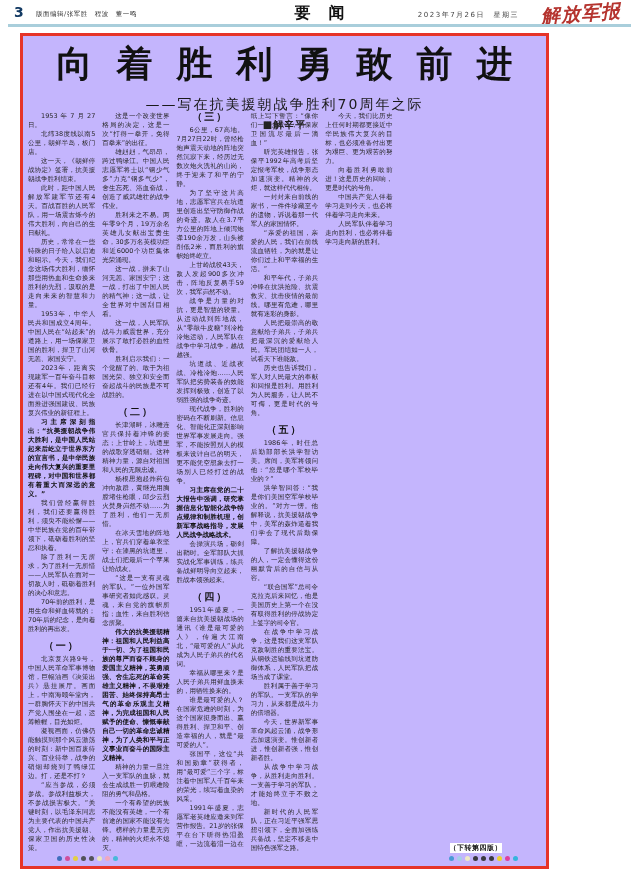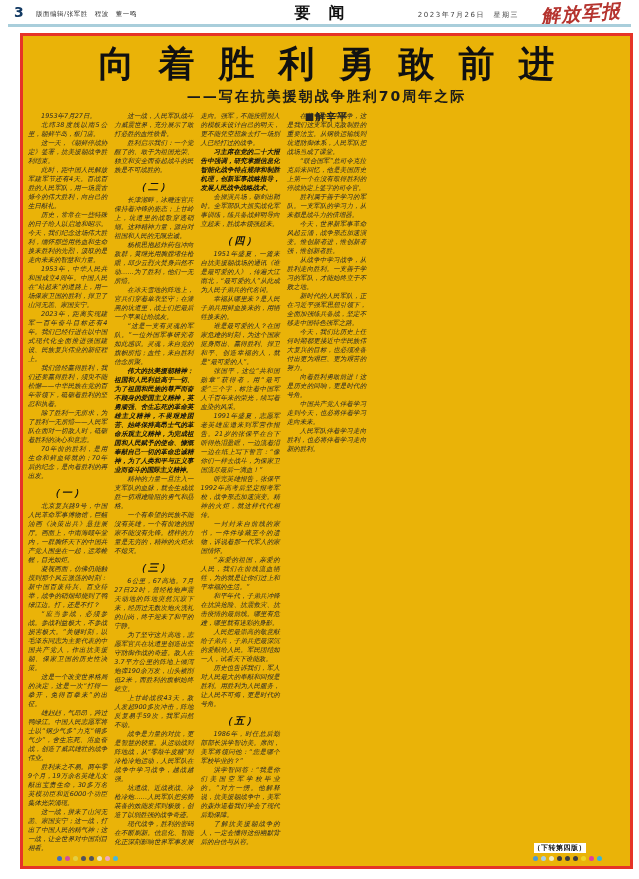--- a/index.html
+++ b/index.html
@@ -11,29 +11,29 @@
   }
   
   .masthead-bar{position:absolute;left:0;top:0;width:639px;height:24px;}
   .page-num{position:absolute;left:14px;top:4px;font-size:14px;font-weight:bold;color:#133a63;}
   .editors{position:absolute;left:36px;top:10px;font-size:6.5px;color:#333;letter-spacing:.5px;}
   .section-title{position:absolute;left:0;right:0;top:3px;text-align:center;font-size:16px;font-weight:900;color:#111;letter-spacing:18px;text-indent:18px;}
   .date-line{position:absolute;right:120px;top:10px;font-size:7px;color:#444;letter-spacing:1.5px;}
   .paper-name{position:absolute;right:18px;top:1px;font-size:19px;font-weight:900;color:#b5342f;font-style:italic;transform:rotate(-4deg);letter-spacing:1px;}
   .teal-rule{position:absolute;left:8px;top:24px;width:623px;height:2.5px;background:#a9cedb;}
   
-  .article-frame{position:absolute;left:20px;top:33px;width:613px;height:836px;border:3px solid #e63428;box-sizing:border-box;background:#eab308;}
+  .article-frame{position:absolute;left:20px;top:33px;width:529px;height:836px;border:3px solid #e63428;box-sizing:border-box;background:#c4b5fd;}
   .headline{margin-top:8px;text-align:center;font-size:36px;font-weight:900;color:#111;letter-spacing:24px;text-indent:24px;line-height:40px;}
-  .subtitle{margin-top:4px;text-align:center;font-size:14px;font-weight:bold;color:#1a1a1a;letter-spacing:2px;}
+  .subtitle{margin-top:12px;text-align:center;font-size:14px;font-weight:normal;color:#1a1a1a;letter-spacing:2px;}
   .byline{margin-top:4px;text-align:center;font-size:10px;color:#222;font-weight:bold;letter-spacing:1px;}
   
   .body-flow{
     position:absolute;left:5px;right:5px;top:76px;bottom:13px;
     column-count:7;column-gap:7px;column-fill:auto;overflow:hidden;
-    font-size:6.5px;line-height:9px;color:#272727;text-align:justify;font-style:italic;
+    font-size:6.5px;line-height:9px;color:#272727;text-align:justify;
   }
   .para{margin:0;text-indent:2em;}
   .para.bold{font-weight:bold;color:#111;}
   .sec-head{font-size:10px;font-weight:bold;text-align:center;margin:7px 0 5px 0;letter-spacing:2px;color:#111;break-after:avoid;}
   .continuation{position:absolute;right:44px;bottom:13px;font-size:7px;font-weight:bold;color:#111;letter-spacing:.5px;background:#fff;}
   .dots{position:absolute;bottom:5px;display:flex;gap:3px;}
   .dots.left{left:34px;}
   .dots.right{right:28px;}
   .dot{width:5px;height:5px;border-radius:50%;}
 </style>
@@ -55,20 +55,21 @@
   <div class="byline">■解辛平</div>
 
   <div class="body-flow" id="article-flow">
       <p class="para">1953年7月27日。</p>
       <p class="para">北纬38度线以南5公里，朝鲜半岛，板门店。</p>
       <p class="para">这一天，《朝鲜停战协定》签署，抗美援朝战争胜利结束。</p>
       <p class="para">此时，距中国人民解放军建军节还有4天。百战百胜的人民军队，用一场震古烁今的伟大胜利，向自己的生日献礼。</p>
       <p class="para">历史，常常在一些特殊的日子给人以启迪和昭示。今天，我们纪念这场伟大胜利，缅怀那些用热血和生命换来胜利的先烈，汲取的是走向未来的智慧和力量。</p>
       <p class="para">1953年，中华人民共和国成立4周年。中国人民在“站起来”的道路上，用一场保家卫国的胜利，捍卫了山河无恙、家国安宁。</p>
       <p class="para">2023年，距离实现建军一百年奋斗目标还有4年。我们已经行进在以中国式现代化全面推进强国建设、民族复兴伟业的新征程上。</p>
+      <p class="para bold">习主席深刻指出：“抗美援朝战争伟大胜利，是中国人民站起来后屹立于世界东方的宣言书，是中华民族走向伟大复兴的重要里程碑，对中国和世界都有着重大而深远的意义。”</p>
       <p class="para">我们曾经赢得胜利，我们还要赢得胜利，须臾不能松懈——中华民族在党的百年带领下，砥砺着胜利的坚忍和执着。</p>
       <p class="para">除了胜利一无所求，为了胜利一无所惜——人民军队在面对一切敌人时，砥砺着胜利的决心和意志。</p>
       <p class="para">70年前的胜利，是用生命和鲜血铸就的；70年后的纪念，是向着胜利的再出发。</p>
       <div class="sec-head">（一）</div>
       <p class="para">北京复兴路9号，中国人民革命军事博物馆，巨幅油画《决策出兵》悬挂展厅。画面上，中南海颐年堂内，一群胸怀天下的中国共产党人围坐在一起，运筹帷幄，目光如炬。</p>
       <p class="para">凝视画面，仿佛仍能触摸到那个风云激荡的时刻：新中国百废待兴、百业待举，战争的硝烟却烧到了鸭绿江边。打，还是不打？</p>
       <p class="para">“应当参战，必须参战。参战利益极大，不参战损害极大。”关键时刻，以毛泽东同志为主要代表的中国共产党人，作出抗美援朝、保家卫国的历史性决策。</p>
       <p class="para">这是一个改变世界格局的决定，这是一次“打得一拳开，免得百拳来”的出征。</p>
       <p class="para">雄赳赳，气昂昂，跨过鸭绿江。中国人民志愿军将士以“钢少气多”力克“钢多气少”，舍生忘死、浴血奋战，创造了威武雄壮的战争伟业。</p>
       <p class="para">胜利来之不易。两年零9个月，19万余名英雄儿女献出宝贵生命，30多万名英模功臣和近6000个功臣集体光荣涌现。</p>
@@ -101,22 +102,22 @@
       <p class="para">听完英雄报告，张保平1992年高考后坚定报考军校，战争形态加速演变。精神的火炬，就这样代代相传。</p>
       <p class="para">一封封来自前线的家书，一件件珍藏至今的遗物，诉说着那一代军人的家国情怀。</p>
       <p class="para">“亲爱的祖国，亲爱的人民，我们在前线流血牺牲，为的就是让你们过上和平幸福的生活。”</p>
       <p class="para">和平年代，子弟兵冲锋在抗洪抢险、抗震救灾、抗击疫情的最前线。哪里有危难，哪里就有迷彩的身影。</p>
       <p class="para">人民把最崇高的敬意献给子弟兵，子弟兵把最深沉的爱献给人民。军民团结如一人，试看天下谁能敌。</p>
       <p class="para">历史也告诉我们，军人对人民最大的奉献和回报是胜利。用胜利为人民服务，让人民不可侮，更是时代的号角。</p>
       <div class="sec-head">（五）</div>
       <p class="para">1986年，时任总后勤部部长洪学智访美。席间，美军将领问他：“您是哪个军校毕业的？”</p>
       <p class="para">洪学智回答：“我是你们美国空军学校毕业的。”对方一愣。他解释说，抗美援朝战争中，美军的轰炸逼着我们学会了现代后勤保障。</p>
       <p class="para">了解抗美援朝战争的人，一定会懂得这份幽默背后的自信与从容。</p>
+      <p class="para">“联合国军”总司令克拉克后来回忆，他是美国历史上第一个在没有取得胜利的停战协定上签字的司令官。</p>
       <p class="para">在战争中学习战争，这是我们这支军队克敌制胜的重要法宝。从钢铁运输线到坑道防御体系，人民军队把战场当成了课堂。</p>
-      <p class="para">“联合国军”总司令克拉克后来回忆，他是美国历史上第一个在没有取得胜利的停战协定上签字的司令官。</p>
       <p class="para">胜利属于善于学习的军队。一支军队的学习力，从来都是战斗力的倍增器。</p>
       <p class="para">今天，世界新军事革命风起云涌，战争形态加速演变。惟创新者进，惟创新者强，惟创新者胜。</p>
       <p class="para">从战争中学习战争，从胜利走向胜利。一支善于学习的军队，才能始终立于不败之地。</p>
       <p class="para">新时代的人民军队，正在习近平强军思想引领下，全面加强练兵备战，坚定不移走中国特色强军之路。</p>
       <p class="para">今天，我们比历史上任何时期都更接近中华民族伟大复兴的目标，也必须准备付出更为艰巨、更为艰苦的努力。</p>
       <p class="para">向着胜利勇敢前进！这是历史的回响，更是时代的号角。</p>
       <p class="para">中国共产党人伴着学习走到今天，也必将伴着学习走向未来。</p>
       <p class="para">人民军队伴着学习走向胜利，也必将伴着学习走向新的胜利。</p>
     </div>
 

